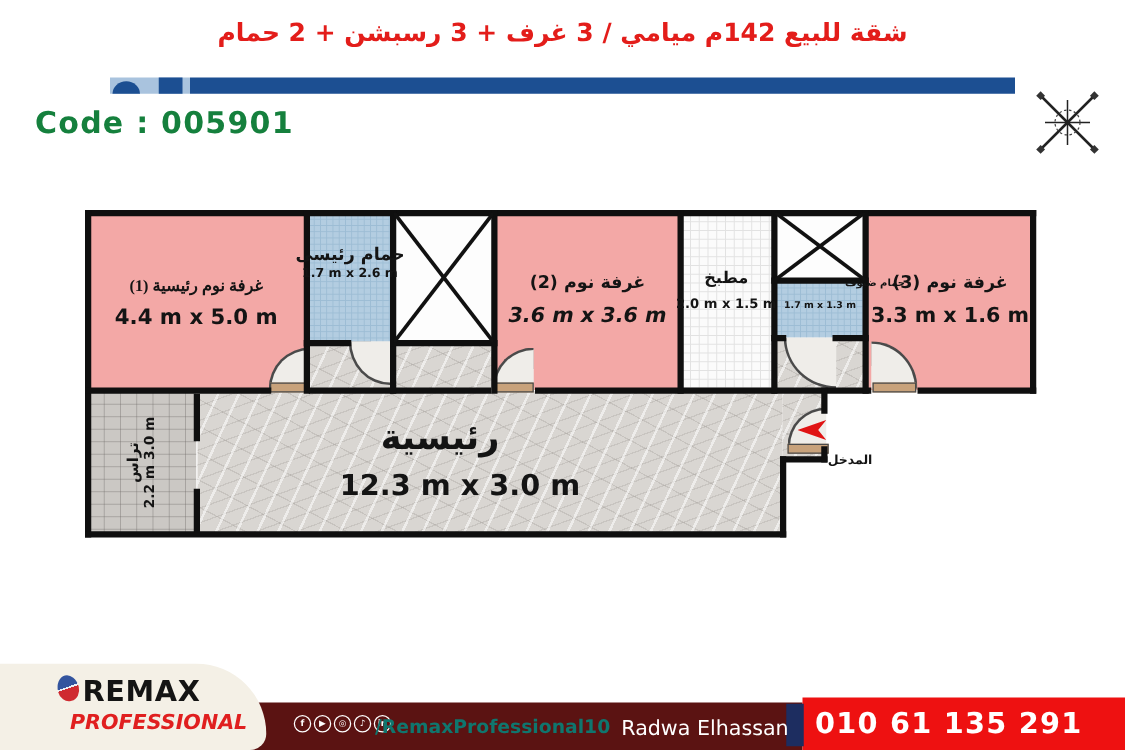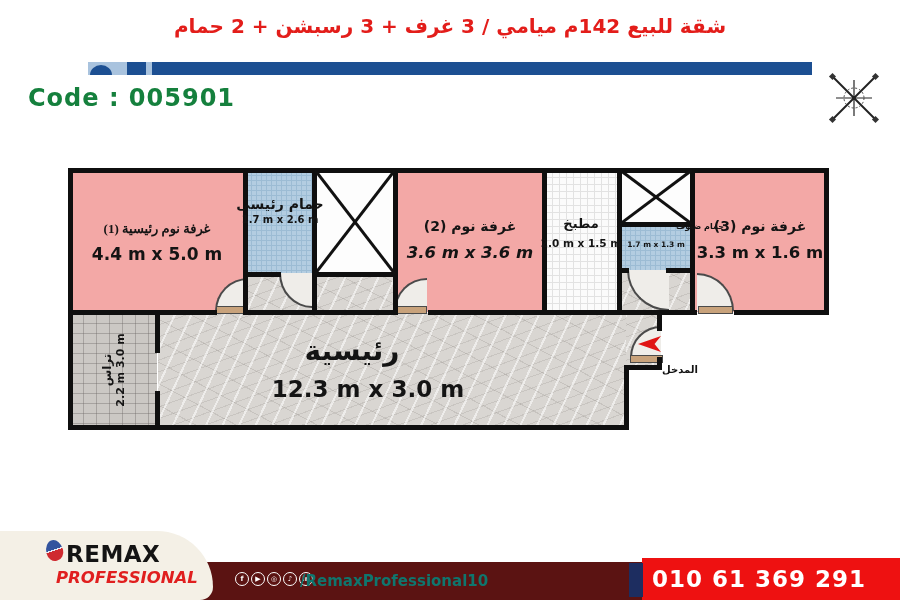--- a/index.html
+++ b/index.html
@@ -197,15 +197,16 @@
   <div id="fb-remax" class="abs">REMAX</div>
   <div id="fb-prof" class="abs">PROFESSIONAL</div>
   <div id="fb-social" class="abs">
     <span class="soc">f</span>
     <span class="soc">▶</span>
     <span class="soc">◎</span>
     <span class="soc">♪</span>
     <span class="soc">in</span>
   </div>
   <div id="fb-handle" class="abs">/RemaxProfessional10</div>
-  <div id="fb-phone" class="abs">010 61 369 291</div>
+  <div id="fb-agent" class="abs">Radwa Elhassan</div>
+  <div id="fb-phone" class="abs">010 61 135 291</div>
 
 </div>
 
 </body></html>

